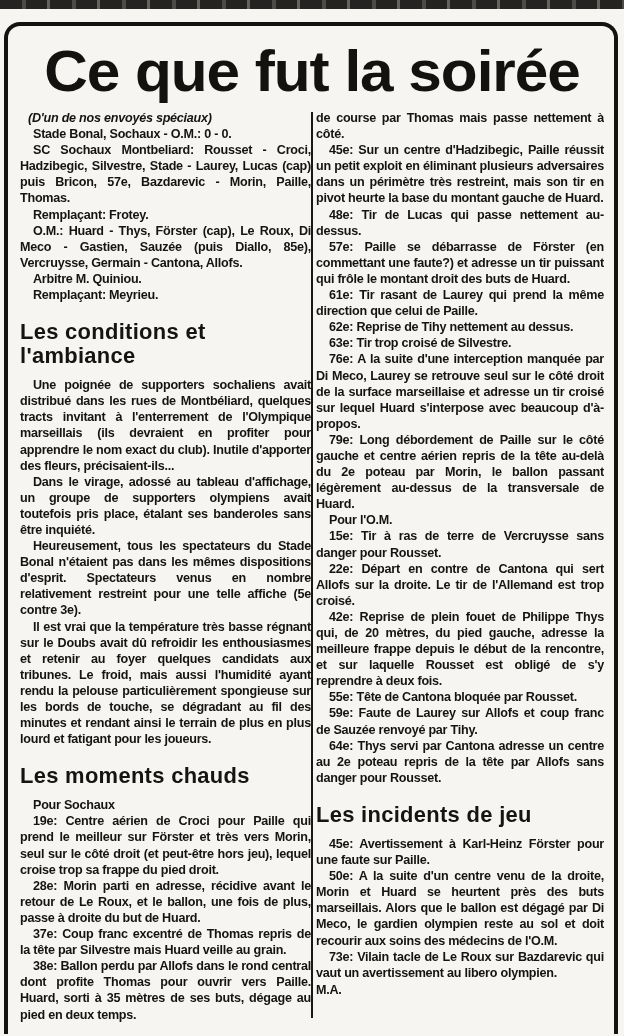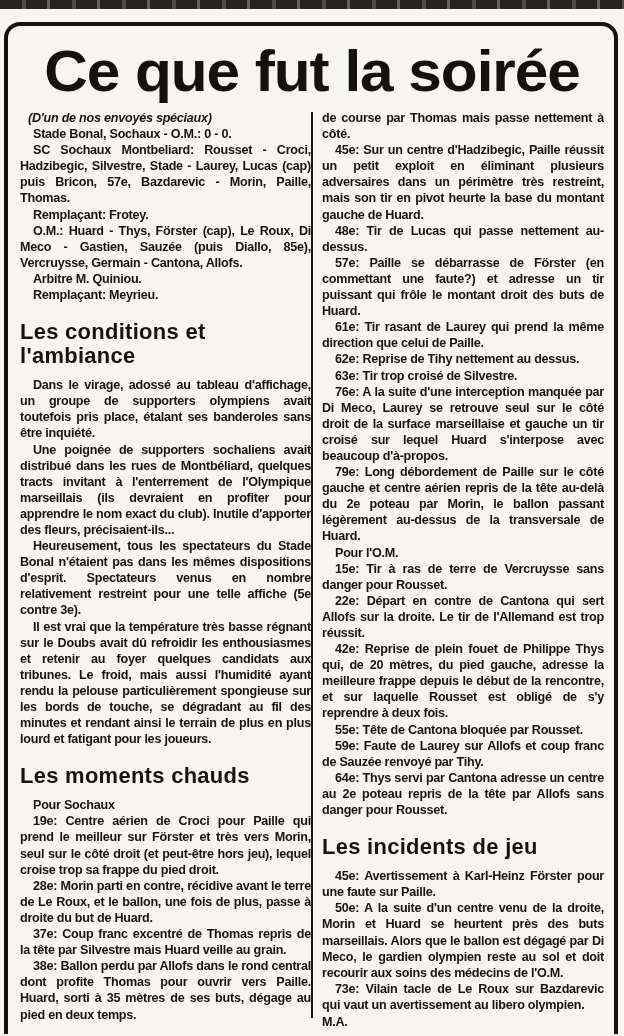--- a/index.html
+++ b/index.html
@@ -51,21 +51,21 @@
   }
   .col{
     width:291px;
     text-align:justify;
     font-size:12.6px;
     font-weight:bold;
     line-height:16.1px;
     letter-spacing:-0.25px;
   }
   .col-left{padding-right:0;}
-  .col-right{padding-left:9px;}
+  .col-right{padding-left:3px;}
   .divider{
     width:2px;
     background:#1a1816;
     margin:2px 0 14px 0;
   }
   .col p{margin:0;}
   .col p.p{text-indent:13px;}
   .col p.cont{text-indent:0;}
   .col p.byline{font-style:italic;text-indent:8px;font-weight:bold;}
   .col p.subhead{text-indent:13px;}
@@ -96,45 +96,45 @@
   <div class="columns">
     <div class="col col-left" id="col-left">
         <p class="byline">(D'un de nos envoyés spéciaux)</p>
         <p class="p">Stade Bonal, Sochaux - O.M.: 0 - 0.</p>
         <p class="p">SC Sochaux Montbeliard: Rousset - Croci, Hadzibegic, Silvestre, Stade - Laurey, Lucas (cap) puis Bricon, 57e, Bazdarevic - Morin, Paille, Thomas.</p>
         <p class="p">Remplaçant: Frotey.</p>
         <p class="p">O.M.: Huard - Thys, Förster (cap), Le Roux, Di Meco - Gastien, Sauzée (puis Diallo, 85e), Vercruysse, Germain - Cantona, Allofs.</p>
         <p class="p">Arbitre M. Quiniou.</p>
         <p class="p">Remplaçant: Meyrieu.</p>
         <h2 class="heading">Les conditions et l'ambiance</h2>
+        <p class="p">Une poignée de supporters sochaliens avait distribué dans les rues de Montbéliard, quelques tracts invitant à l'enterrement de l'Olympique marseillais (ils devraient en profiter pour apprendre le nom exact du club). Inutile d'apporter des fleurs, précisaient-ils...</p>
         <p class="p">Dans le virage, adossé au tableau d'affichage, un groupe de supporters olympiens avait toutefois pris place, étalant ses banderoles sans être inquiété.</p>
-        <p class="p">Une poignée de supporters sochaliens avait distribué dans les rues de Montbéliard, quelques tracts invitant à l'enterrement de l'Olympique marseillais (ils devraient en profiter pour apprendre le nom exact du club). Inutile d'apporter des fleurs, précisaient-ils...</p>
         <p class="p">Heureusement, tous les spectateurs du Stade Bonal n'étaient pas dans les mêmes dispositions d'esprit. Spectateurs venus en nombre relativement restreint pour une telle affiche (5e contre 3e).</p>
         <p class="p">Il est vrai que la température très basse régnant sur le Doubs avait dû refroidir les enthousiasmes et retenir au foyer quelques candidats aux tribunes. Le froid, mais aussi l'humidité ayant rendu la pelouse particulièrement spongieuse sur les bords de touche, se dégradant au fil des minutes et rendant ainsi le terrain de plus en plus lourd et fatigant pour les joueurs.</p>
         <h2 class="heading">Les moments chauds</h2>
         <p class="subhead">Pour Sochaux</p>
         <p class="p">19e: Centre aérien de Croci pour Paille qui prend le meilleur sur Förster et très vers Morin, seul sur le côté droit (et peut-être hors jeu), lequel croise trop sa frappe du pied droit.</p>
-        <p class="p">28e: Morin parti en contre, récidive avant le terre de Le Roux, et le ballon, une fois de plus, passe à droite du but de Huard.</p>
+        <p class="p">28e: Morin parti en adresse, récidive avant le retour de Le Roux, et le ballon, une fois de plus, passe à droite du but de Huard.</p>
         <p class="p">37e: Coup franc excentré de Thomas repris de la tête par Silvestre mais Huard veille au grain.</p>
         <p class="p">38e: Ballon perdu par Allofs dans le rond central dont profite Thomas pour ouvrir vers Paille. Huard, sorti à 35 mètres de ses buts, dégage au pied en deux temps.</p>
       </div>
     <div class="divider"></div>
     <div class="col col-right" id="col-right">
         <p class="cont">de course par Thomas mais passe nettement à côté.</p>
         <p class="p">45e: Sur un centre d'Hadzibegic, Paille réussit un petit exploit en éliminant plusieurs adversaires dans un périmètre très restreint, mais son tir en pivot heurte la base du montant gauche de Huard.</p>
         <p class="p">48e: Tir de Lucas qui passe nettement au-dessus.</p>
         <p class="p">57e: Paille se débarrasse de Förster (en commettant une faute?) et adresse un tir puissant qui frôle le montant droit des buts de Huard.</p>
         <p class="p">61e: Tir rasant de Laurey qui prend la même direction que celui de Paille.</p>
         <p class="p">62e: Reprise de Tihy nettement au dessus.</p>
         <p class="p">63e: Tir trop croisé de Silvestre.</p>
-        <p class="p">76e: A la suite d'une interception manquée par Di Meco, Laurey se retrouve seul sur le côté droit de la surface marseillaise et gauche un tir croisé sur lequel Huard s'interpose avec beaucoup d'à-propos.</p>
+        <p class="p">76e: A la suite d'une interception manquée par Di Meco, Laurey se retrouve seul sur le côté droit de la surface marseillaise et adresse un tir croisé sur lequel Huard s'interpose avec beaucoup d'à-propos.</p>
         <p class="p">79e: Long débordement de Paille sur le côté gauche et centre aérien repris de la tête au-delà du 2e poteau par Morin, le ballon passant légèrement au-dessus de la transversale de Huard.</p>
         <p class="subhead">Pour l'O.M.</p>
         <p class="p">15e: Tir à ras de terre de Vercruysse sans danger pour Rousset.</p>
-        <p class="p">22e: Départ en contre de Cantona qui sert Allofs sur la droite. Le tir de l'Allemand est trop réussit.</p>
+        <p class="p">22e: Départ en contre de Cantona qui sert Allofs sur la droite. Le tir de l'Allemand est trop croisé.</p>
         <p class="p">42e: Reprise de plein fouet de Philippe Thys qui, de 20 mètres, du pied gauche, adresse la meilleure frappe depuis le début de la rencontre, et sur laquelle Rousset est obligé de s'y reprendre à deux fois.</p>
         <p class="p">55e: Tête de Cantona bloquée par Rousset.</p>
         <p class="p">59e: Faute de Laurey sur Allofs et coup franc de Sauzée renvoyé par Tihy.</p>
         <p class="p">64e: Thys servi par Cantona adresse un centre au 2e poteau repris de la tête par Allofs sans danger pour Rousset.</p>
         <h2 class="heading">Les incidents de jeu</h2>
         <p class="p">45e: Avertissement à Karl-Heinz Förster pour une faute sur Paille.</p>
         <p class="p">50e: A la suite d'un centre venu de la droite, Morin et Huard se heurtent près des buts marseillais. Alors que le ballon est dégagé par Di Meco, le gardien olympien reste au sol et doit recourir aux soins des médecins de l'O.M.</p>
         <p class="p">73e: Vilain tacle de Le Roux sur Bazdarevic qui vaut un avertissement au libero olympien.</p>
         <p class="signature">M.A.</p>
       </div>

